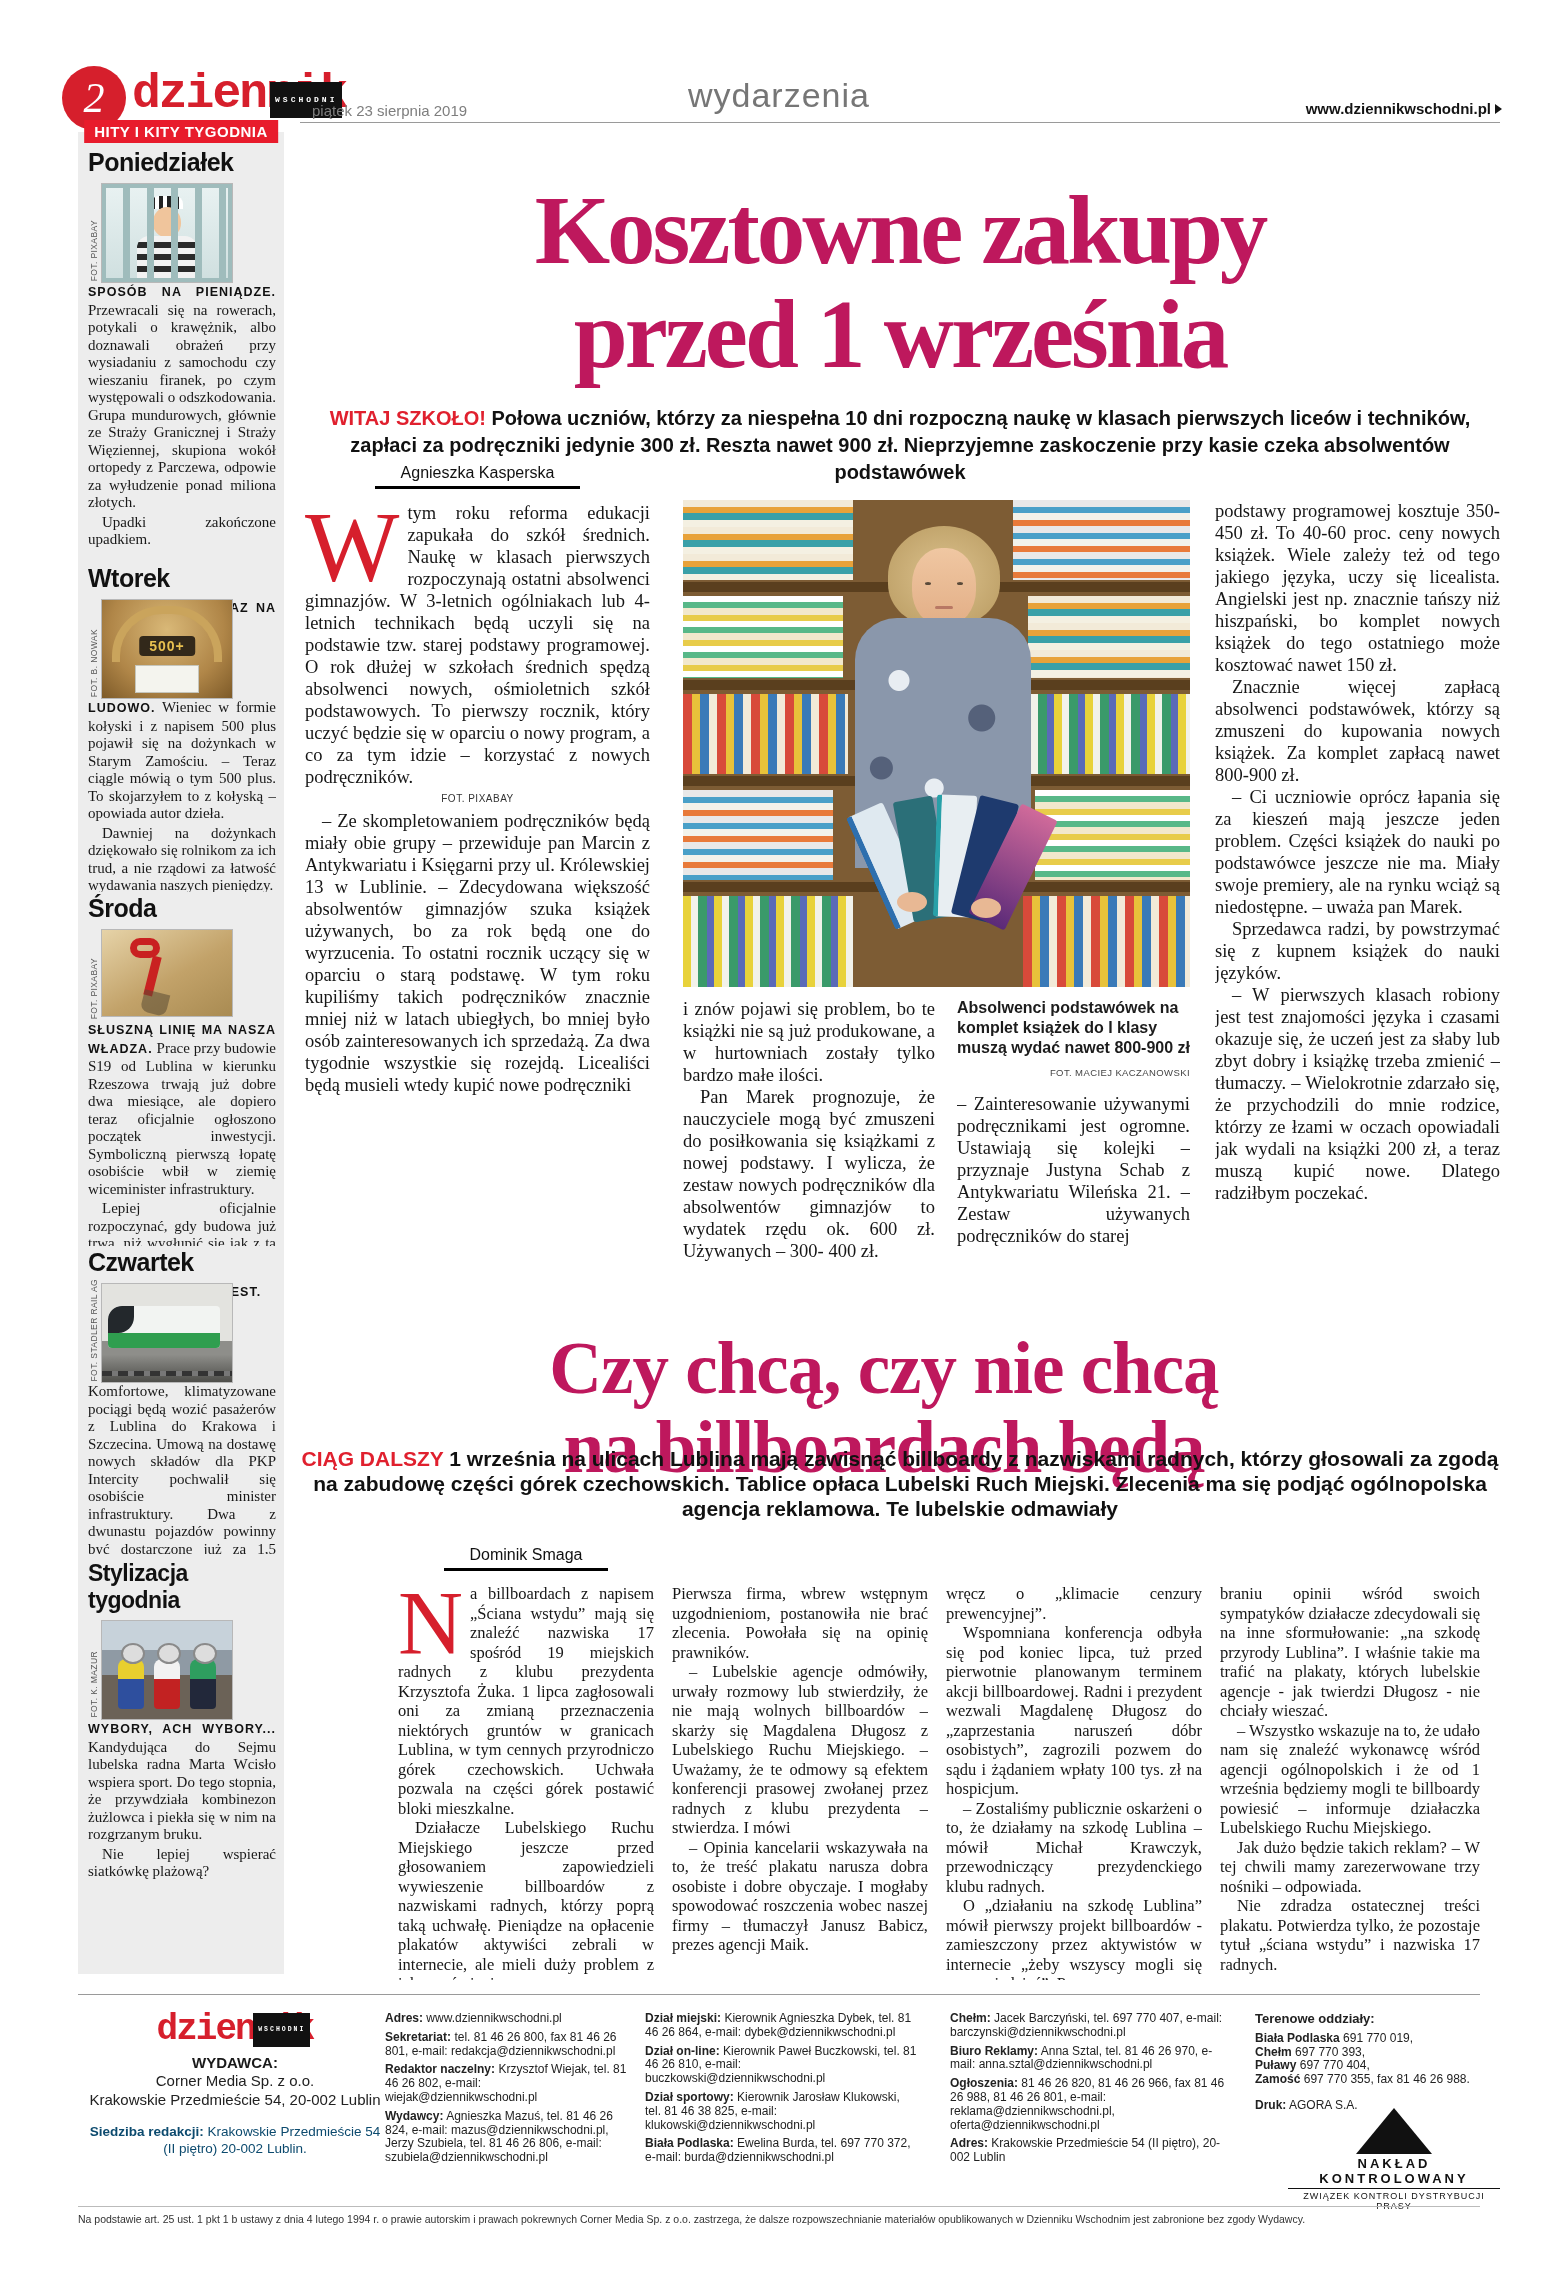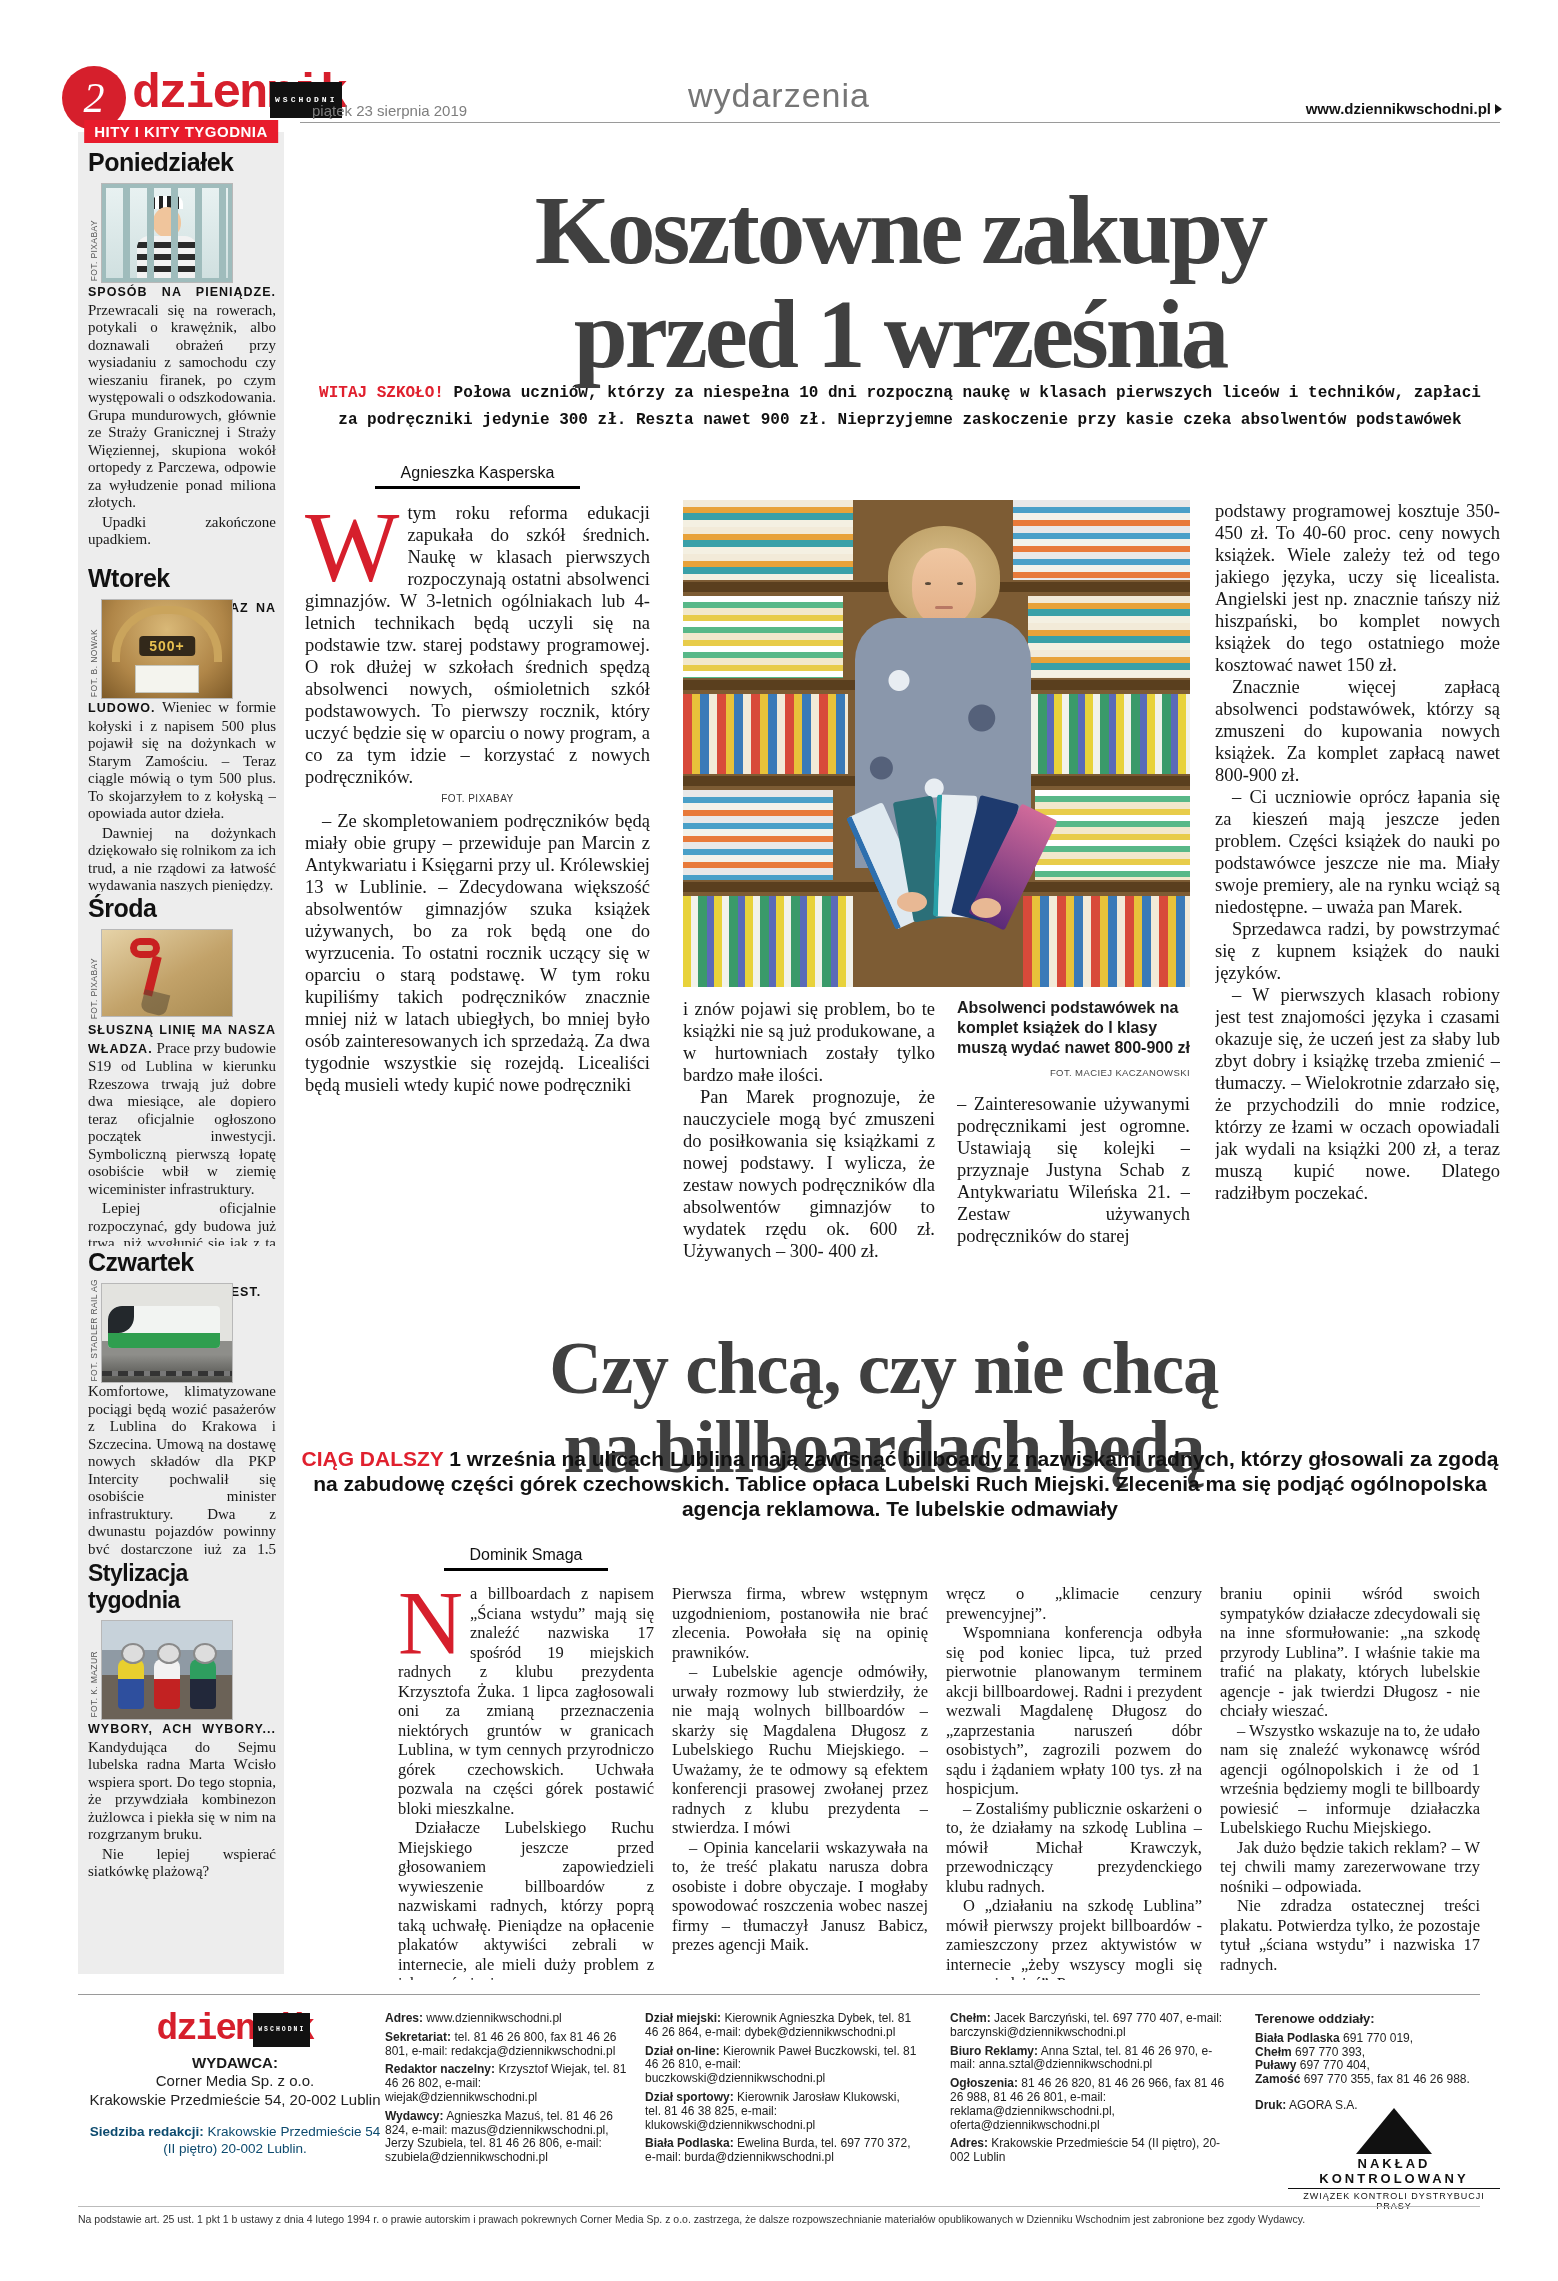--- a/index.html
+++ b/index.html
@@ -78,25 +78,25 @@
   .img-riders { background:linear-gradient(#c7d2da 30%, #8f9aa4 30% 55%, #6b6257 55%); }
   .rider { position:absolute; bottom:10px; width:26px; height:50px; border-radius:8px 8px 4px 4px; }
   .rider::before { content:""; position:absolute; top:-16px; left:3px; width:20px; height:17px;
     border-radius:50%; background:#ddd; border:2px solid #8a8a8a; }
   .r1 { left:16px; background:linear-gradient(#e8cf2e 40%, #2e4f9e 40%); }
   .r2 { left:52px; background:linear-gradient(#f2f2f2 40%, #c22222 40%); }
   .r3 { left:88px; background:linear-gradient(#2e9e5f 40%, #22283a 40%); }
 
   
   .headline { position:absolute; text-align:center; font-family:"Liberation Serif","DejaVu Serif",serif;
-    font-weight:bold; color:#404040; }
+    font-weight:bold; color:#be185d; }
   #a1-hl { left:300px; top:114px; width:1200px; font-size:97px; line-height:104px; letter-spacing:-3px; }
   #a2-hl { left:284px; top:1280px; width:1200px; font-size:73px; line-height:79px; letter-spacing:-1px; }
   .lead { position:absolute; text-align:center; font-weight:bold; color:#111; }
-  #a1-lead { left:310px; top:380px; width:1180px; font-size:16px; line-height:27px;font-family:Liberation Mono, monospace; }
+  #a1-lead { left:310px; top:405px; width:1180px; font-size:20px; line-height:27px; }
   #a2-lead { left:300px; top:1446px; width:1200px; font-size:21px; line-height:25px; }
   .lead .lab { color:#e0202e; }
   .byline { position:absolute; text-align:center; font-size:16px; color:#111; }
   .byline span { display:inline-block; border-bottom:3px solid #000; padding:0 26px 4px; }
   #a1-byline { left:305px; top:464px; width:345px; }
   #a2-byline { left:398px; top:1546px; width:256px; }
 
   .col { position:absolute; font-family:"Liberation Serif","DejaVu Serif",serif; text-align:justify;
     color:#161616; overflow:hidden; }
   .a1col { font-size:18.5px; line-height:22px; }

